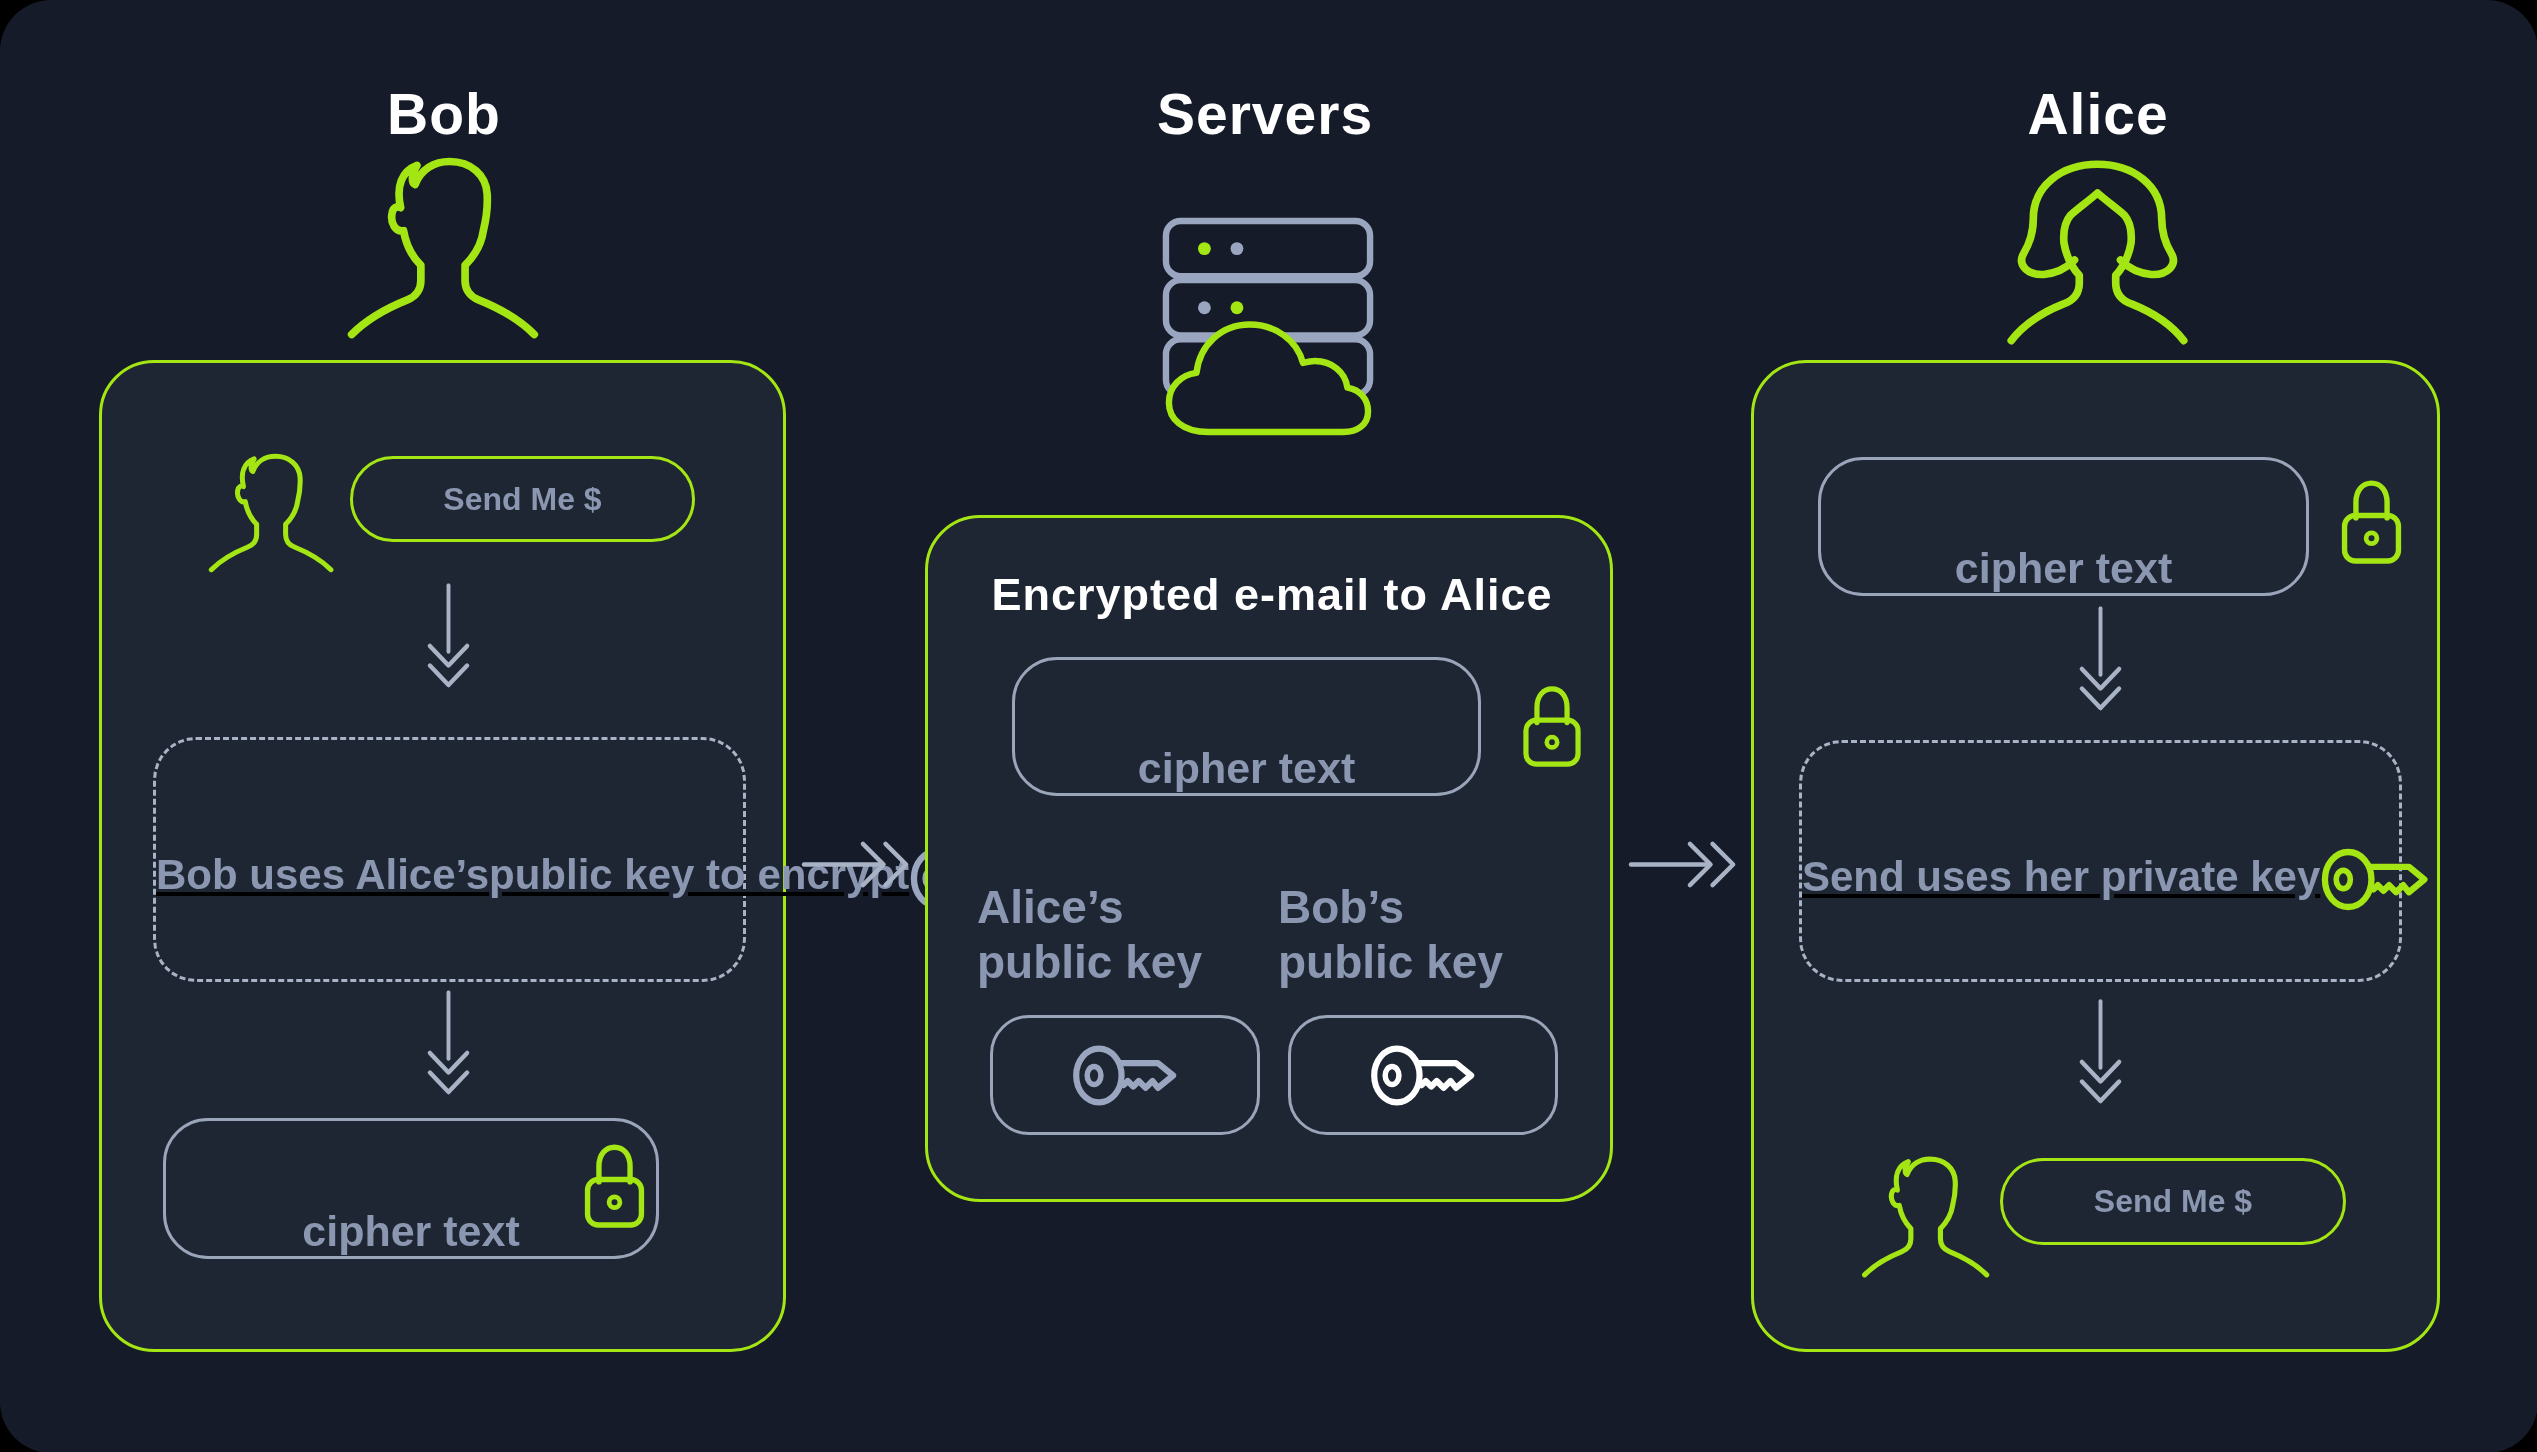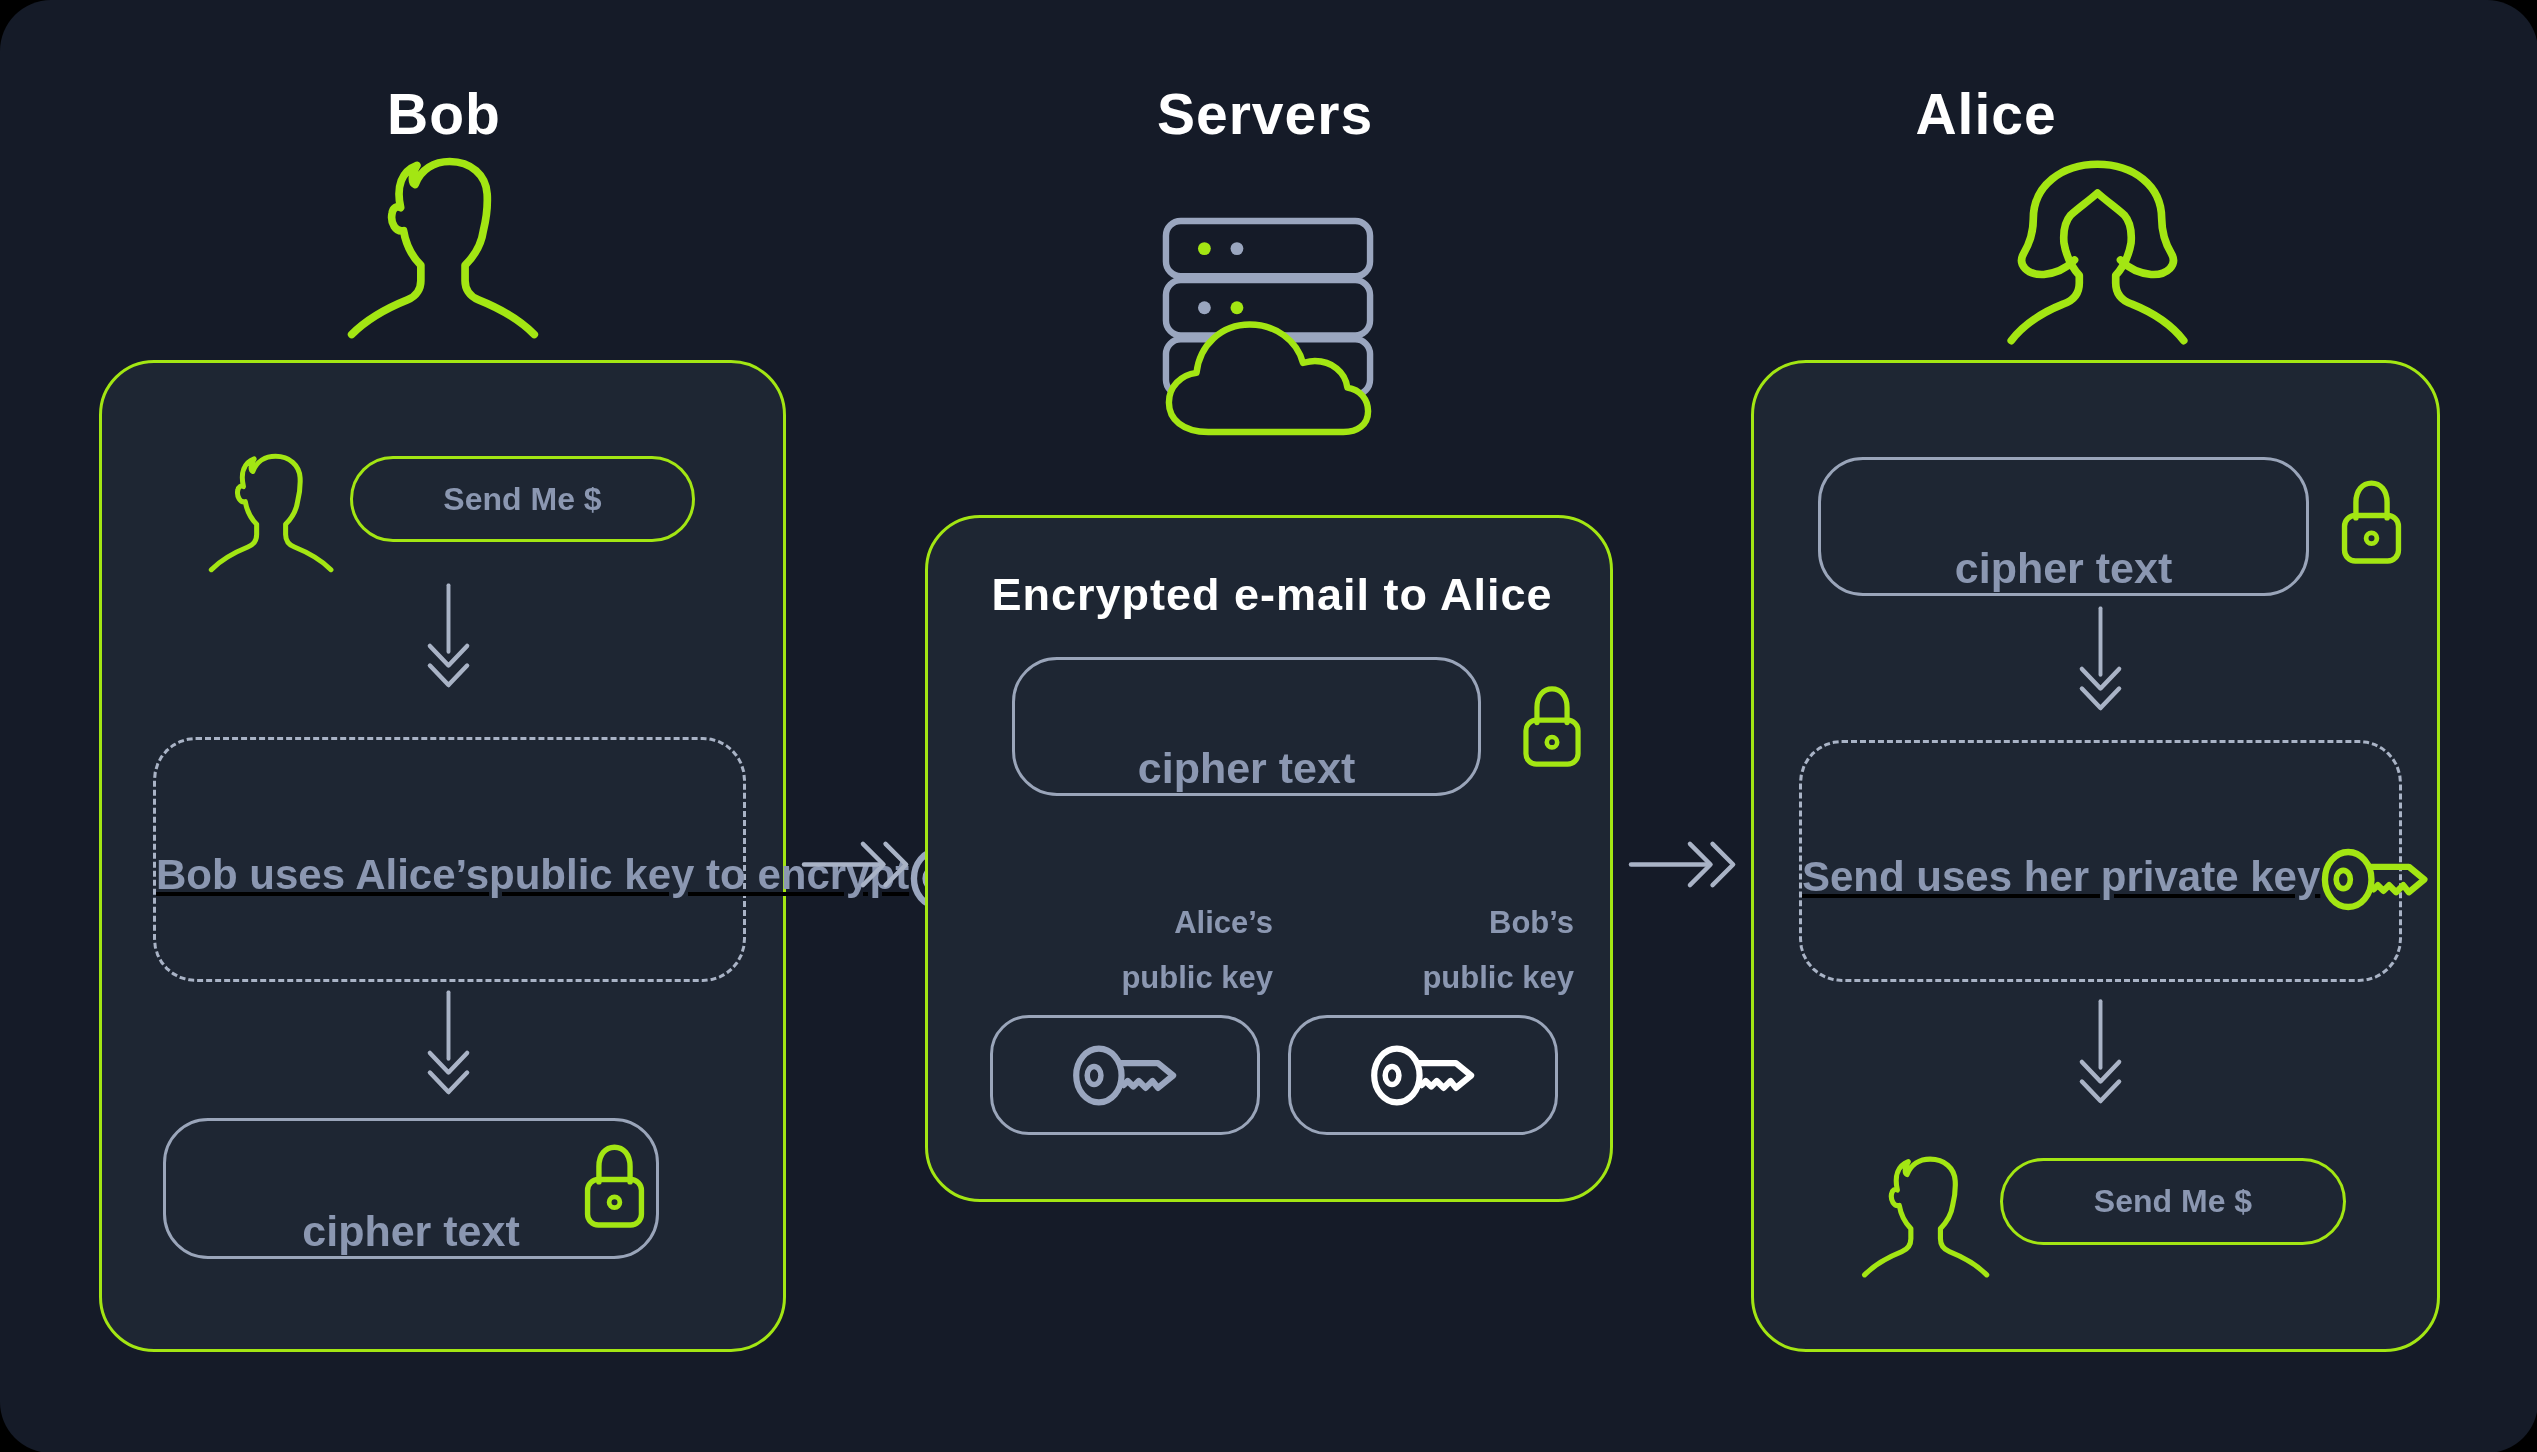--- a/index.html
+++ b/index.html
@@ -29,22 +29,22 @@
         font-weight:700;color:var(--text-muted);}
   .pill.green{border:3px solid var(--accent-green);border-radius:45px;font-size:32px;}
   .pill.gray{border:3px solid var(--border-gray);border-radius:45px;font-size:43px;align-items:flex-end;}
   .pill.keypill{border:3px solid var(--border-gray);border-radius:39px;}
 
   .dashed-box{position:absolute;border:3px dashed var(--line-light);border-radius:43px;
         display:flex;flex-direction:row;align-items:center;padding-top:31.5px;text-decoration:underline;}
   .dashed-box .line{font-size:42px;line-height:56px;font-weight:700;color:var(--text-muted);
         text-align:center;white-space:nowrap;}
 
-  .keylabel{position:absolute;font-size:31px;line-height:55px;font-weight:700;
-        color:var(--text-muted);text-align:right;white-space:nowrap;margin-top:15px;}
+  .keylabel{position:absolute;font-size:46px;line-height:55px;font-weight:700;
+        color:var(--text-muted);text-align:left;white-space:nowrap;}
 
   svg{position:absolute;display:block;overflow:visible;}
   svg.green-stroke{stroke:var(--accent-green);}
   svg.gray-stroke{stroke:var(--icon-gray);}
   svg.light-stroke{stroke:var(--line-light);}
   svg.white-stroke{stroke:var(--white);}
   svg.inline-icon{position:static;}
   .defs{position:absolute;width:0;height:0;}
 </style>
 </head>
@@ -91,21 +91,21 @@
       <polyline points="86,7 107,28 86,49" fill="none" stroke-width="4.5" stroke-linecap="round" stroke-linejoin="round"></polyline>
     </symbol>
   </defs>
 </svg>
 
 <div class="stage">
   <div class="card"></div>
 
   <div class="title" style="left:296px;top:81px;width:296px;">Bob</div>
   <div class="title" style="left:1117px;top:81px;width:296px;">Servers</div>
-  <div class="title" style="left:1838px;top:81px;width:296px;">Alice</div>
+  <div class="title" style="left:1950px;top:81px;width:296px;">Alice</div>
 
   <svg class="green-stroke" style="left:342px;top:151px;" width="200" height="194" viewBox="0 0 203 197">
       <use href="#sym-male-avatar"></use>
     </svg>
   <svg class="gray-stroke" style="left:1162px;top:217px;" width="212" height="219" viewBox="0 0 215 222">
       <use href="#sym-servers"></use>
     </svg>
   <svg class="green-stroke" style="left:1990px;top:154px;" width="215" height="193" viewBox="0 0 218 196">
       <use href="#sym-female-avatar"></use>
     </svg>

